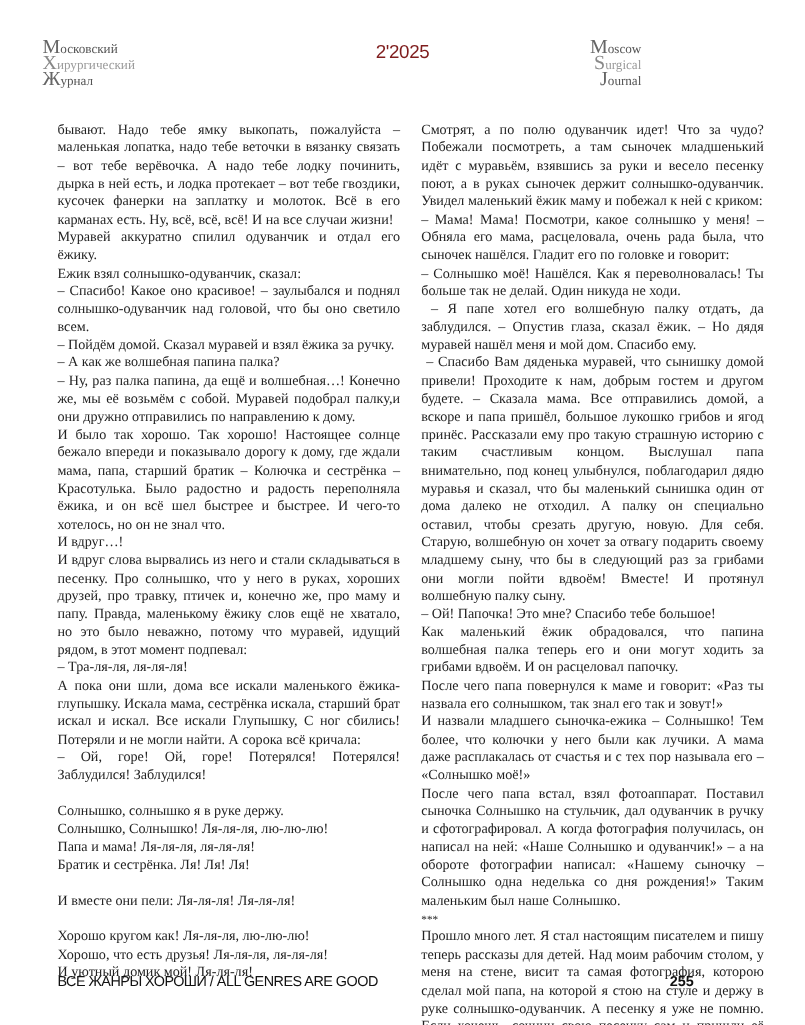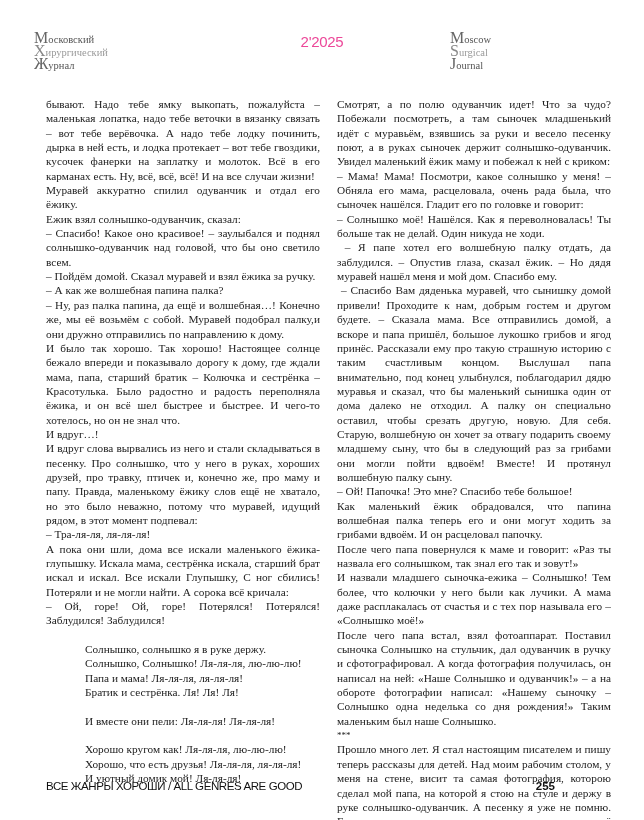--- a/index.html
+++ b/index.html
@@ -1,33 +1,33 @@
 <!DOCTYPE html>
 <html><head>
 <meta charset="utf-8">
 <style>
   html, body { margin: 0; padding: 0; background: #ffffff; }
   body { width: 644px; height: 820px; position: relative; overflow: hidden; color: #222; }
   .header { position: absolute; top: 0; left: 0; width: 644px; height: 90px; }
   .logo { position: absolute; font-family: "Liberation Serif", "DejaVu Serif", serif; color: #555; line-height: 11px; }
   .logo-left { left: 34px; top: 32px; }
-  .logo-right { left: 450px; top: 32px; }
+  .logo-right { left: 472px; top: 32px; text-align: right; }
   .logo .ln { display: block; font-size: 10.5px; white-space: nowrap; }
   .logo .cap { font-size: 16px; color: #666; }
   .logo .ln.faded { color: #9a9a9a; }
   .logo .ln.faded .cap { color: #888; }
   .issue { position: absolute; top: 33px; left: 0; width: 644px; text-align: center;
-           font-family: "Liberation Sans", "DejaVu Sans", sans-serif; font-size: 15px; color: #ec4899; letter-spacing: -0.3px; }
+           font-family: "Liberation Sans", "DejaVu Sans", sans-serif; font-size: 15px; color: #7f1d1d; letter-spacing: -0.3px; }
   .col { position: absolute; top: 97px; font-family: "Liberation Serif", "DejaVu Serif", serif;
          font-size: 11.3px; line-height: 14.35px; color: #222; text-align: justify; }
   .col-left { left: 46px; width: 274px; }
   .col-right { left: 337px; width: 274px; }
   .col p { margin: 0; }
   .col .blank { height: 14.35px; }
-  .col .left-align { text-align: left; margin-left: 39px; }
+  .col .left-align { text-align: left; }
   .col .stars { font-size: 9px; line-height: 14.35px; text-align: left; }
   .footer { position: absolute; top: 780px; left: 0; width: 592px; height: 24px; }
   .footer-title { position: absolute; left: 46px; top: 0; font-family: "Liberation Sans", "DejaVu Sans", sans-serif;
                   font-size: 11.5px; color: #111; letter-spacing: -0.4px; }
   .page-num { position: absolute; right: 37px; top: 0; font-family: "Liberation Sans", "DejaVu Sans", sans-serif;
               font-size: 11.5px; font-weight: bold; color: #111; }
 </style>
 </head>
 <body>
 

